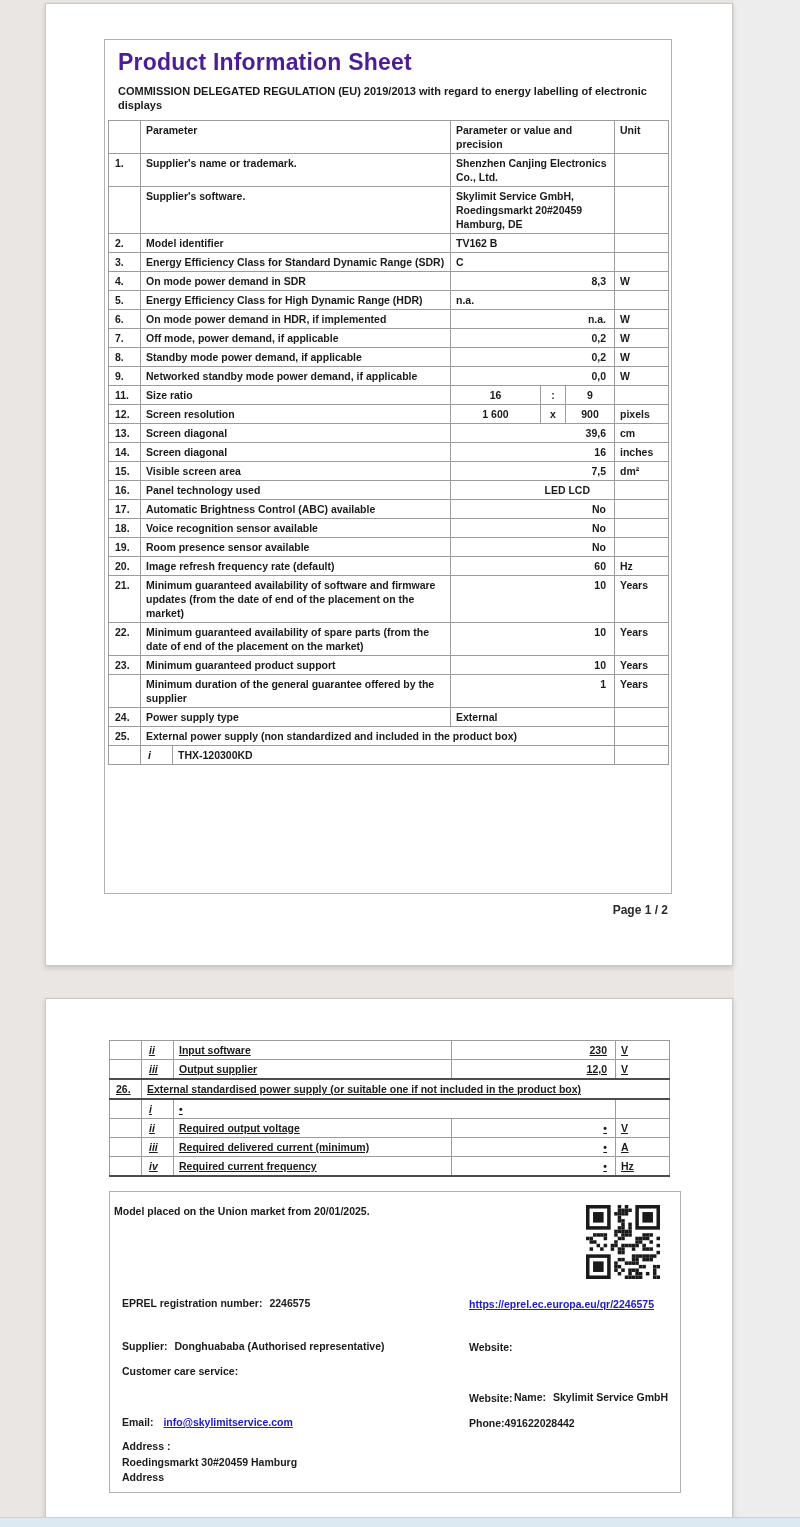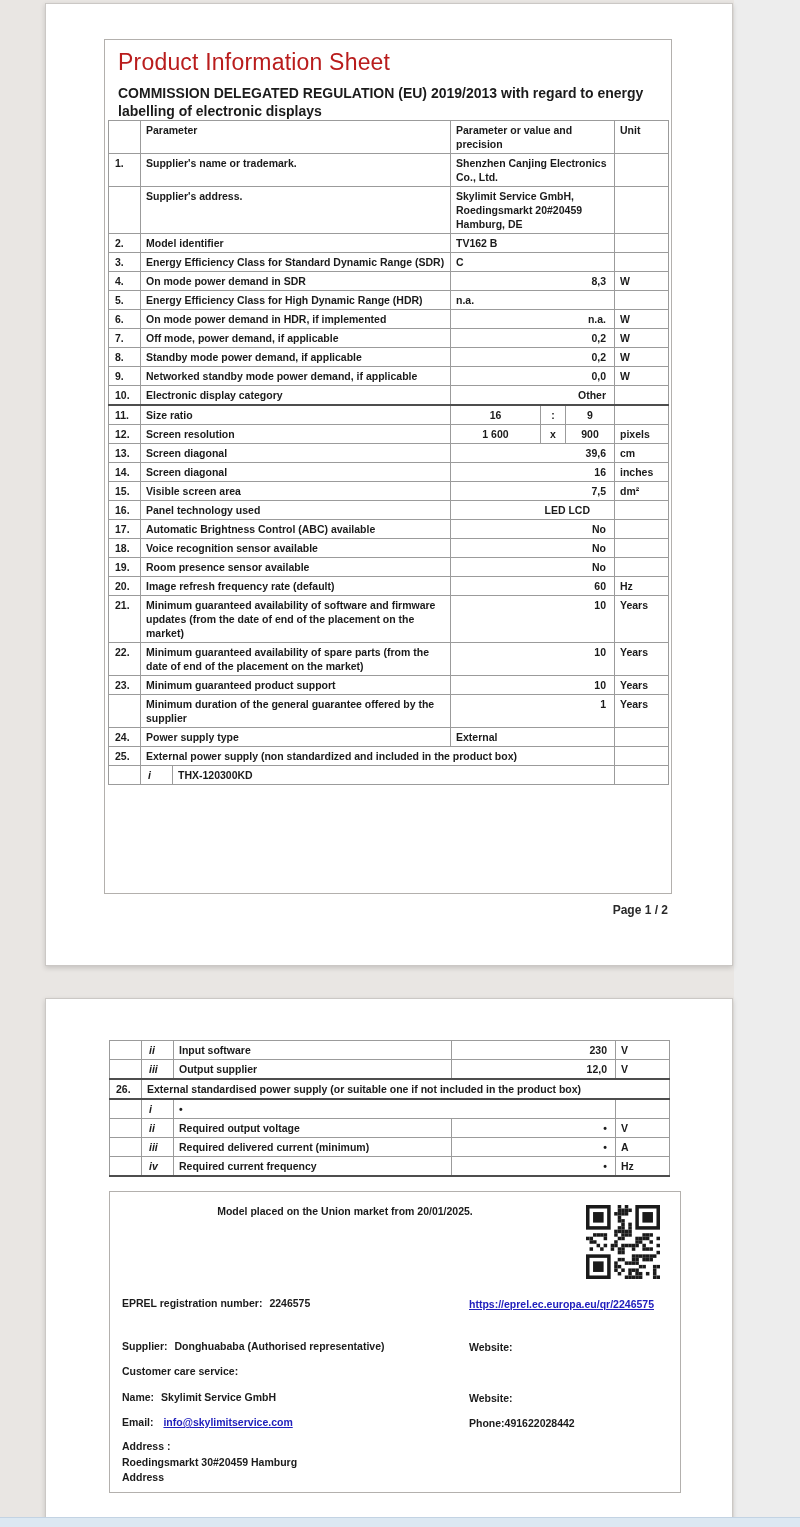--- a/index.html
+++ b/index.html
@@ -9,49 +9,49 @@
     font-family:"Liberation Sans", sans-serif;
     color:#1b1b1b;
   }
   .bg-right{position:absolute;left:734px;top:0;width:66px;height:100%;background:#ededed;}
   .page{position:absolute;left:45px;width:688px;background:#fff;border:1px solid #cbc8c5;
         box-shadow:0 2px 5px rgba(0,0,0,.16);box-sizing:border-box;}
   .page1{top:3px;height:963px;}
   .page2{top:998px;height:540px;}
   .frame{position:absolute;left:58px;top:35px;width:568px;height:855px;
          border:1px solid #b3b0ad;box-sizing:border-box;}
-  h1{margin:9px 0 0 13px;font-size:23px;font-weight:normal;color:#b91c1c;letter-spacing:.2px;}
-  .subtitle{margin:8px 0 3px 13px;font-size:14px;font-weight:bold;width:540px;line-height:1.3;}
+  h1{margin:9px 0 0 13px;font-size:23px;font-weight:bold;color:#4c1d95;letter-spacing:.2px;}
+  .subtitle{margin:8px 0 3px 13px;font-size:11px;font-weight:bold;width:540px;line-height:1.3;}
 
   table.tbl{position:absolute;left:3px;top:80px;width:560px;border-collapse:collapse;
             table-layout:fixed;}
   table.tbl2{position:absolute;left:63px;top:41px;width:560px;border-collapse:collapse;
-             table-layout:fixed;}
+             table-layout:fixed;text-decoration:underline;}
   .tbl td,.tbl2 td{border:1px solid #9b9b9b;font-size:10.5px;font-weight:bold;line-height:14px;
       padding:2px 4px;vertical-align:top;overflow:hidden;word-wrap:break-word;}
   td.c-num{padding-left:6px;}
   td.c-roman{font-style:italic;padding-left:7px;}
   td.v-left{padding-left:5px;}
   td.v-right{text-align:right;padding-right:8px;}
   td.pr24{padding-right:24px;}
   td.c-center{text-align:center;}
   tr.thick-b > td{border-bottom:2px solid #4d4d4d;}
 
   .pagenum{position:absolute;top:899px;right:64px;font-size:12px;font-weight:bold;color:#2a2a2a;}
 
   .infobox{position:absolute;left:63px;top:192px;width:572px;height:302px;
            border:1px solid #b3b0ad;box-sizing:border-box;font-size:10.5px;font-weight:bold;}
-  .model-line{position:absolute;left:20px;top:12px;width:430px;line-height:15px;text-align:center;}
+  .model-line{position:absolute;left:4px;top:12px;width:430px;line-height:15px;}
   .qr{position:absolute;top:13px;right:20px;width:74px;height:74px;}
   .inforow{position:absolute;left:12px;right:12px;line-height:15px;}
   .inforow .val{margin-left:7px;font-weight:bold;}
   .r-eprel{top:104px;}
   .r-supplier{top:147px;}
   .r-customer{top:172px;}
-  .r-name{top:198px;}
+  .r-name{top:198px;text-align:right;}
   .r-email{top:223px;}
   .r-address{top:247px;line-height:15.5px;}
   .rc-abs{position:absolute;left:359px;width:205px;line-height:16px;}
   a.doclink{color:#2120bd;text-decoration:underline;font-weight:bold;word-break:break-all;}
   .bottombar{position:absolute;left:0;bottom:0;width:100%;height:9px;background:#dce8f2;
              border-top:1px solid #c3d3e3;z-index:5;}
 </style>
 </head>
 <body>
 
@@ -79,21 +79,21 @@
             <td class="v-left">Unit</td>
           </tr>
           <tr>
             <td class="c-num">1.</td>
             <td class="v-left" colspan="2">Supplier's name or trademark.</td>
             <td class="v-left" colspan="3">Shenzhen Canjing Electronics Co., Ltd.</td>
             <td class="v-left"></td>
           </tr>
           <tr>
             <td class="c-num"></td>
-            <td class="v-left" colspan="2">Supplier's address.</td>
+            <td class="v-left" colspan="2">Supplier's software.</td>
             <td class="v-left" colspan="3">Skylimit Service GmbH, Roedingsmarkt 20#20459 Hamburg, DE</td>
             <td class="v-left"></td>
           </tr>
           <tr>
             <td class="c-num">2.</td>
             <td class="v-left" colspan="2">Model identifier</td>
             <td class="v-left" colspan="3">TV162 B</td>
             <td class="v-left"></td>
           </tr>
           <tr>
@@ -130,26 +130,20 @@
             <td class="c-num">8.</td>
             <td class="v-left" colspan="2">Standby mode power demand, if applicable</td>
             <td class="v-right" colspan="3">0,2</td>
             <td class="v-left">W</td>
           </tr>
           <tr>
             <td class="c-num">9.</td>
             <td class="v-left" colspan="2">Networked standby mode power demand, if applicable</td>
             <td class="v-right" colspan="3">0,0</td>
             <td class="v-left">W</td>
-          </tr>
-          <tr class="thick-b">
-            <td class="c-num">10.</td>
-            <td class="v-left" colspan="2">Electronic display category</td>
-            <td class="v-right" colspan="3">Other</td>
-            <td class="v-left"></td>
           </tr>
           <tr>
             <td class="c-num">11.</td>
             <td class="v-left" colspan="2">Size ratio</td>
             <td class="c-center">16</td>
             <td class="c-center">:</td>
             <td class="c-center">9</td>
             <td class="v-left"></td>
           </tr>
           <tr>

